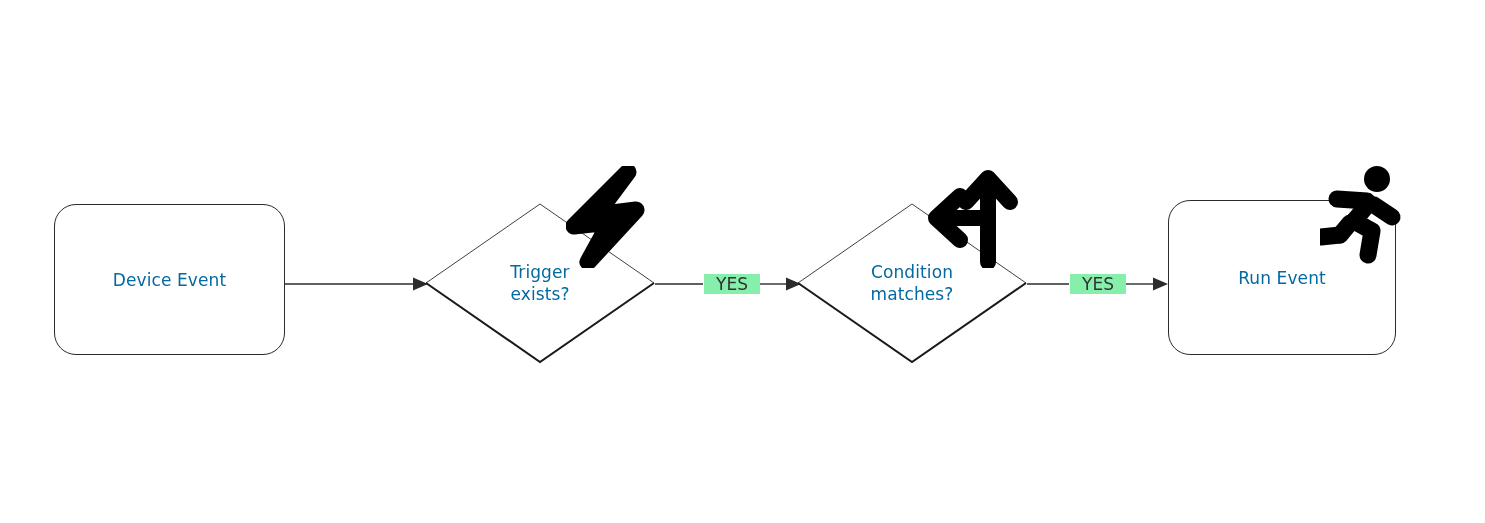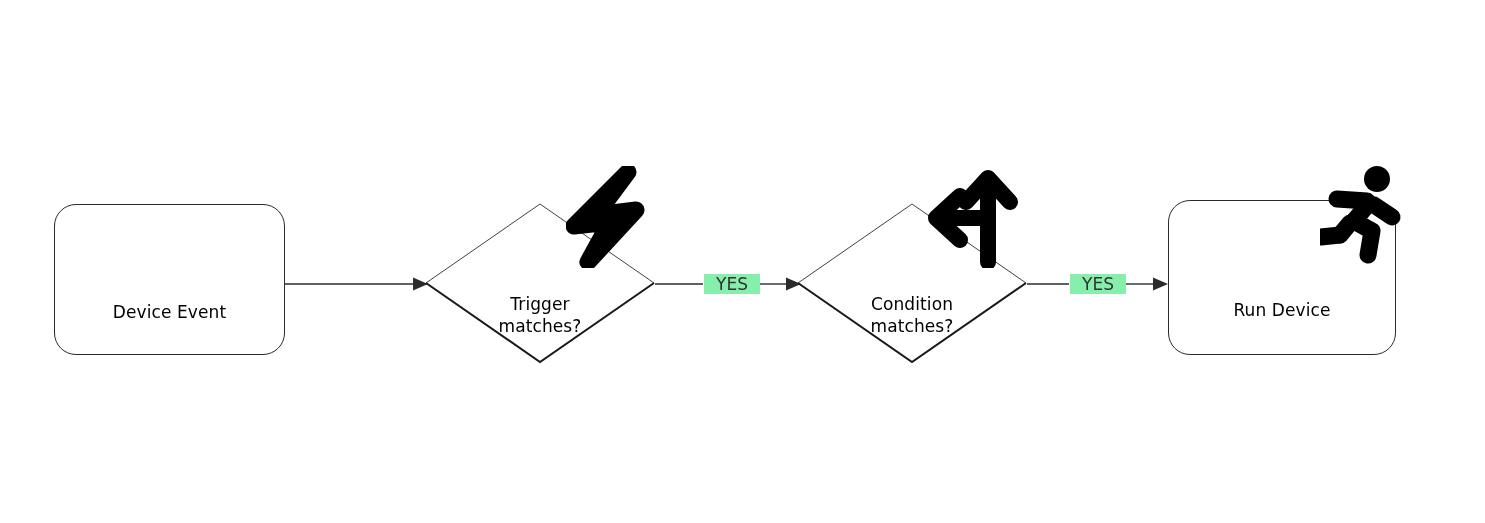--- a/index.html
+++ b/index.html
@@ -18,27 +18,26 @@
     background: #ffffff;
     overflow: hidden;
   }
 
   
   .node-label {
     position: absolute;
     left: 0;
     right: 0;
     text-align: center;
-    color: #000000;
+    color: #0369a1;
     font-size: 17px;
     line-height: 22px;
     letter-spacing: 0.1px;
     white-space: pre-line;
     pointer-events: none;
-    margin-top: 32px;
   }
 
   
   .proc {
     position: absolute;
     box-sizing: border-box;
     background: #ffffff;
     border: 1.4px solid #2b2b2b;
     border-radius: 22px;
   }
@@ -99,21 +98,21 @@
   </svg>
 
   <div class="decision" style="left:425px; top:203px; width:230px; height:160px;">
     <svg width="230" height="160" viewBox="0 0 230 160">
 
       <path d="M 1 80 L 115 1 L 229 80" fill="#ffffff" stroke="#2b2b2b" stroke-width="0.9"></path>
 
       <path d="M 1 80 L 115 159 L 229 80" fill="none" stroke="#1a1a1a" stroke-width="2.1"></path>
     </svg>
     <div class="node-label">Trigger
-matches?</div>
+exists?</div>
   </div>
 
   <svg class="deco-icon" style="left:566px; top:166px; width:84px; height:102px;" viewBox="0 0 84 102">
     <path d="M62 6 L30 49 L70 44 L22 96 L44 56 L8 60 Z" fill="#000000" stroke="#000000" stroke-width="17" stroke-linejoin="round" stroke-linecap="round"></path>
   </svg>
 
   <svg class="connector" style="left:655px; top:264px; width:148px; height:40px;" viewBox="0 0 148 40">
     <line x1="0" y1="20" x2="48" y2="20" stroke="#2b2b2b" stroke-width="1.4"></line>
     <line x1="100" y1="20" x2="131" y2="20" stroke="#2b2b2b" stroke-width="1.4"></line>
     <polygon points="131,13.5 146,20 131,26.5" fill="#2b2b2b"></polygon>
@@ -143,21 +142,21 @@
   </svg>
 
   <svg class="connector" style="left:1027px; top:264px; width:143px; height:40px;" viewBox="0 0 143 40">
     <line x1="0" y1="20" x2="42" y2="20" stroke="#2b2b2b" stroke-width="1.4"></line>
     <line x1="94" y1="20" x2="126" y2="20" stroke="#2b2b2b" stroke-width="1.4"></line>
     <polygon points="126,13.5 141,20 126,26.5" fill="#2b2b2b"></polygon>
   </svg>
   <div class="edge-label" style="left:1070px; top:274px; width:50px;">YES</div>
 
   <div class="proc" style="left:1168px; top:200px; width:228px; height:155px;">
-    <div class="node-label">Run Device</div>
+    <div class="node-label">Run Event</div>
   </div>
 
   <svg class="deco-icon" style="left:1320px; top:165px; width:86px; height:100px;" viewBox="0 0 86 100">
 
     <circle cx="57" cy="14" r="13" fill="#000000"></circle>
     <g fill="none" stroke="#000000" stroke-width="17" stroke-linecap="round" stroke-linejoin="round">
 
       <path d="M49 38 L34 56"></path>
 
       <path d="M47 36 L17 34"></path>

